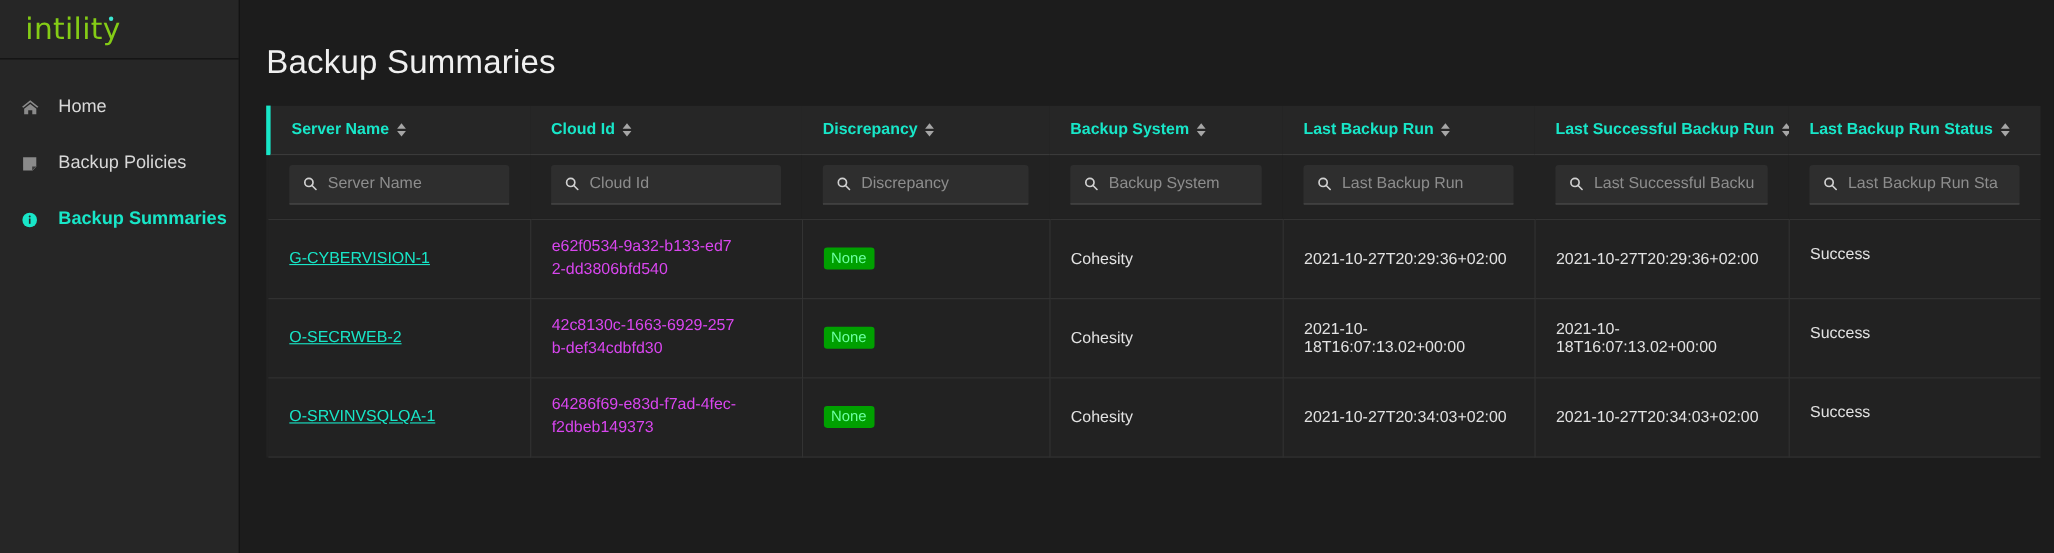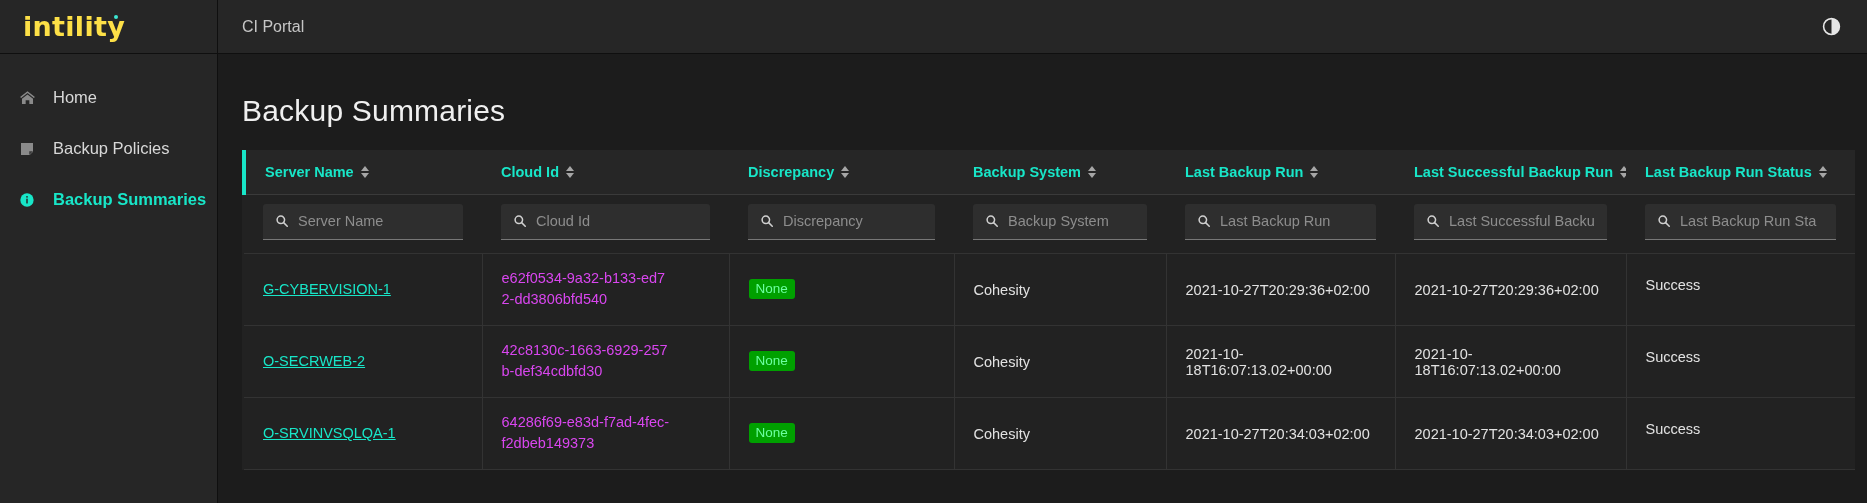--- a/index.html
+++ b/index.html
@@ -33,25 +33,25 @@
 
   .logo-area {
     height: 54px;
     display: flex;
     align-items: center;
     padding-left: 23px;
     border-bottom: 1px solid #0f0f0f;
   }
 
   .logo-text {
-    color: #fde047;
+    color: #84cc16;
     font-size: 27px;
     letter-spacing: 0.3px;
     font-family: "DejaVu Sans", sans-serif;
-    font-weight: 700;
+    font-weight: 400;
     position: relative;
   }
   .logo-dot {
     position: absolute;
     width: 4px;
     height: 4px;
     border-radius: 50%;
     background: #3ce6d2;
     top: 4px;
     right: 7px;
@@ -346,31 +346,20 @@
         </span>
         <span class="nav-label">Backup Summaries</span>
       </div>
 
 
     </div>
   </div>
 
   <div class="main">
 
-    <div class="topbar">
-      <span class="topbar-title">CI Portal</span>
-      <div class="topbar-right">
-        <span class="contrast-icon">
-          <svg width="19" height="19" viewBox="0 0 24 24">
-            <circle cx="12" cy="12" r="10" fill="none" stroke="#e6e6e6" stroke-width="2"></circle>
-            <path d="M12 2 A10 10 0 0 1 12 22 Z" fill="#e6e6e6"></path>
-          </svg>
-        </span>
-      </div>
-    </div>
 
     <div class="content">
 
       <h1 class="page-title">Backup Summaries</h1>
 
       <div class="table-wrap">
         <table class="table">
           <colgroup>
             <col class="c1">
               <col class="c2">

